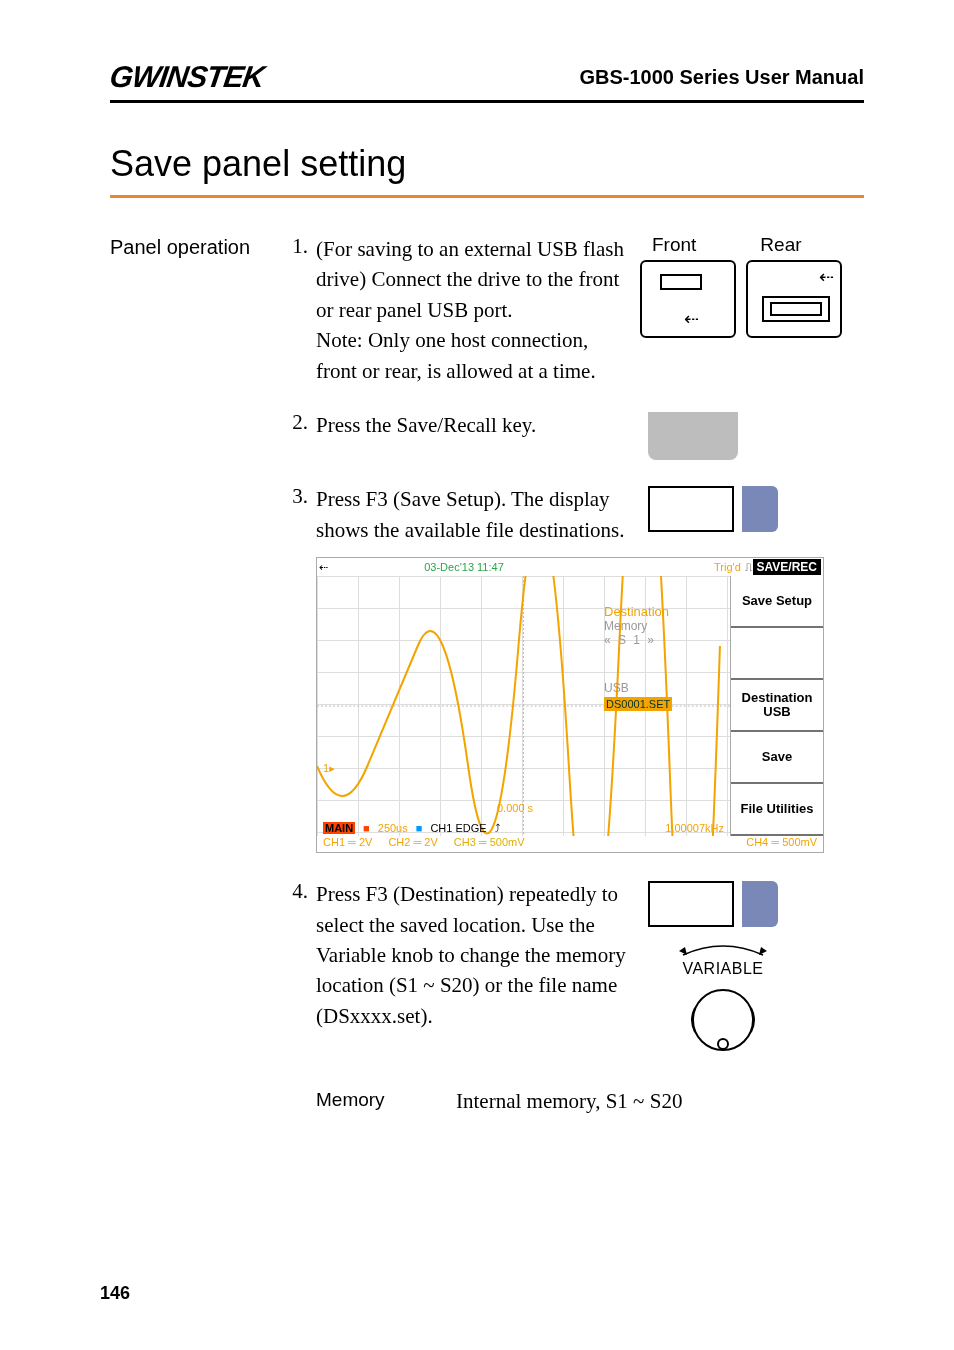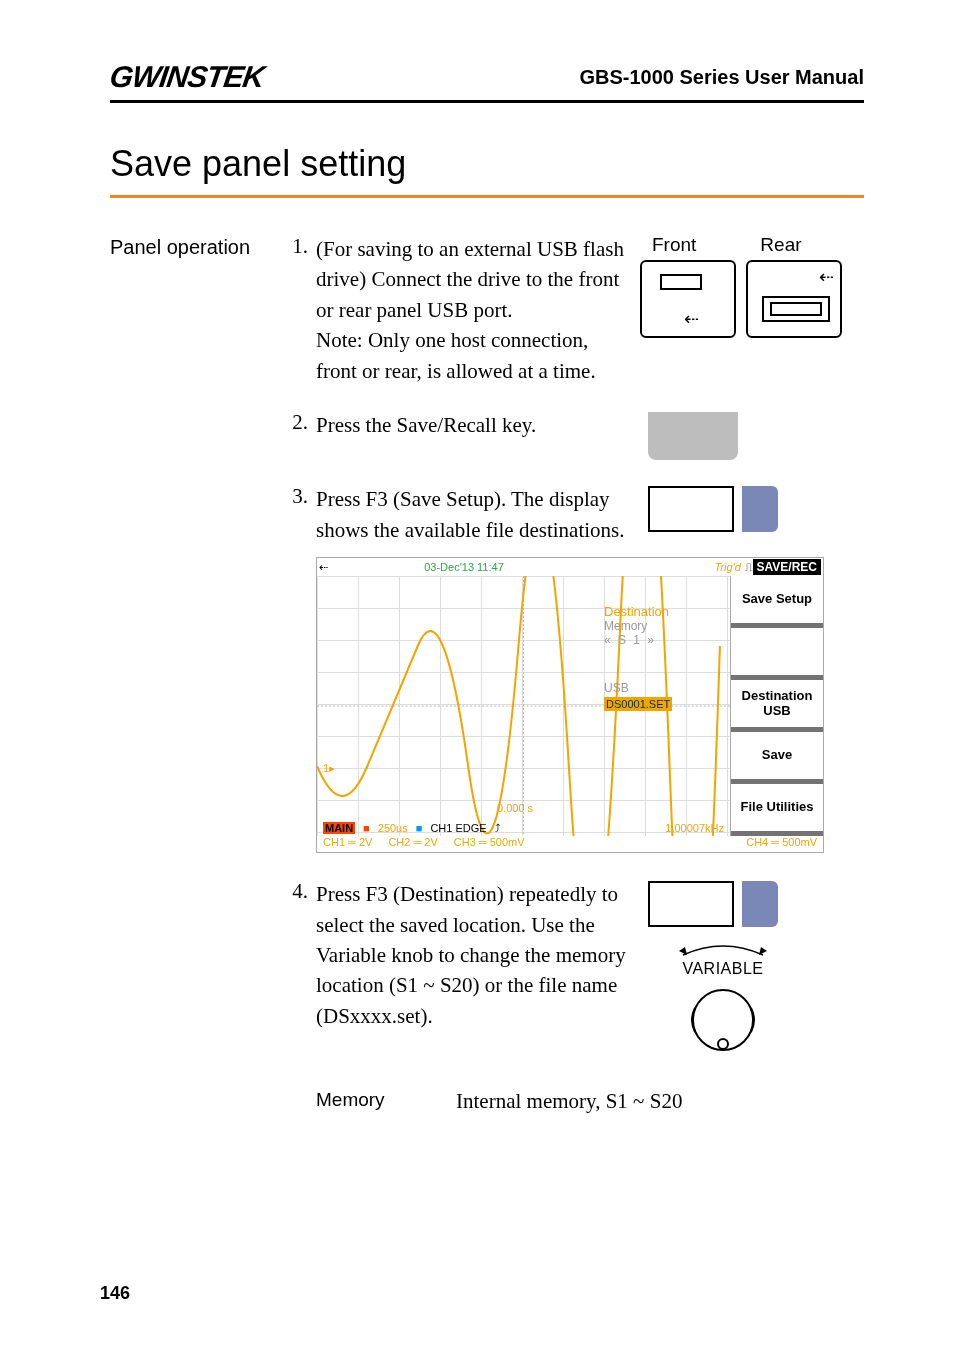--- a/index.html
+++ b/index.html
@@ -157,21 +157,21 @@
     background: #fff;
   }
   .scope-top {
     display: flex;
     height: 18px;
     align-items: center;
     padding: 0 2px;
     font-size: 11px;
   }
   .scope-top .dt { color: #2aa64a; margin-left: 96px; }
-  .scope-top .trig { color: #f4a400; margin-left: auto; margin-right: 4px; font-style: italic; }
+  .scope-top .trig { color: #f4a400; margin-left: auto; margin-right: 4px; }
   .scope-top .menu { background:#000; color:#fff; font-weight:700; padding:1px 4px; font-size:12px; }
   .scope-body {
     display: flex;
     height: 260px;
   }
   .scope-grid {
     flex: 1;
     position: relative;
     border-right: 1px solid #aaa;
     background-image:
@@ -197,21 +197,21 @@
     color:#f4a400;
   }
   .grid-bottom .main { background:#f40; color:#000; padding:0 2px; font-weight:700; }
   .scope-menu {
     width: 92px;
     display: flex;
     flex-direction: column;
   }
   .scope-menu .mi {
     flex: 1;
-    border-bottom: 5px solid #737373;
+    border-bottom: 2px solid #737373;
     display: flex;
     align-items: center;
     justify-content: center;
     text-align: center;
     font-weight: 700;
     font-size: 13px;
     line-height: 1.1;
     padding: 2px;
   }
   .scope-footer {

